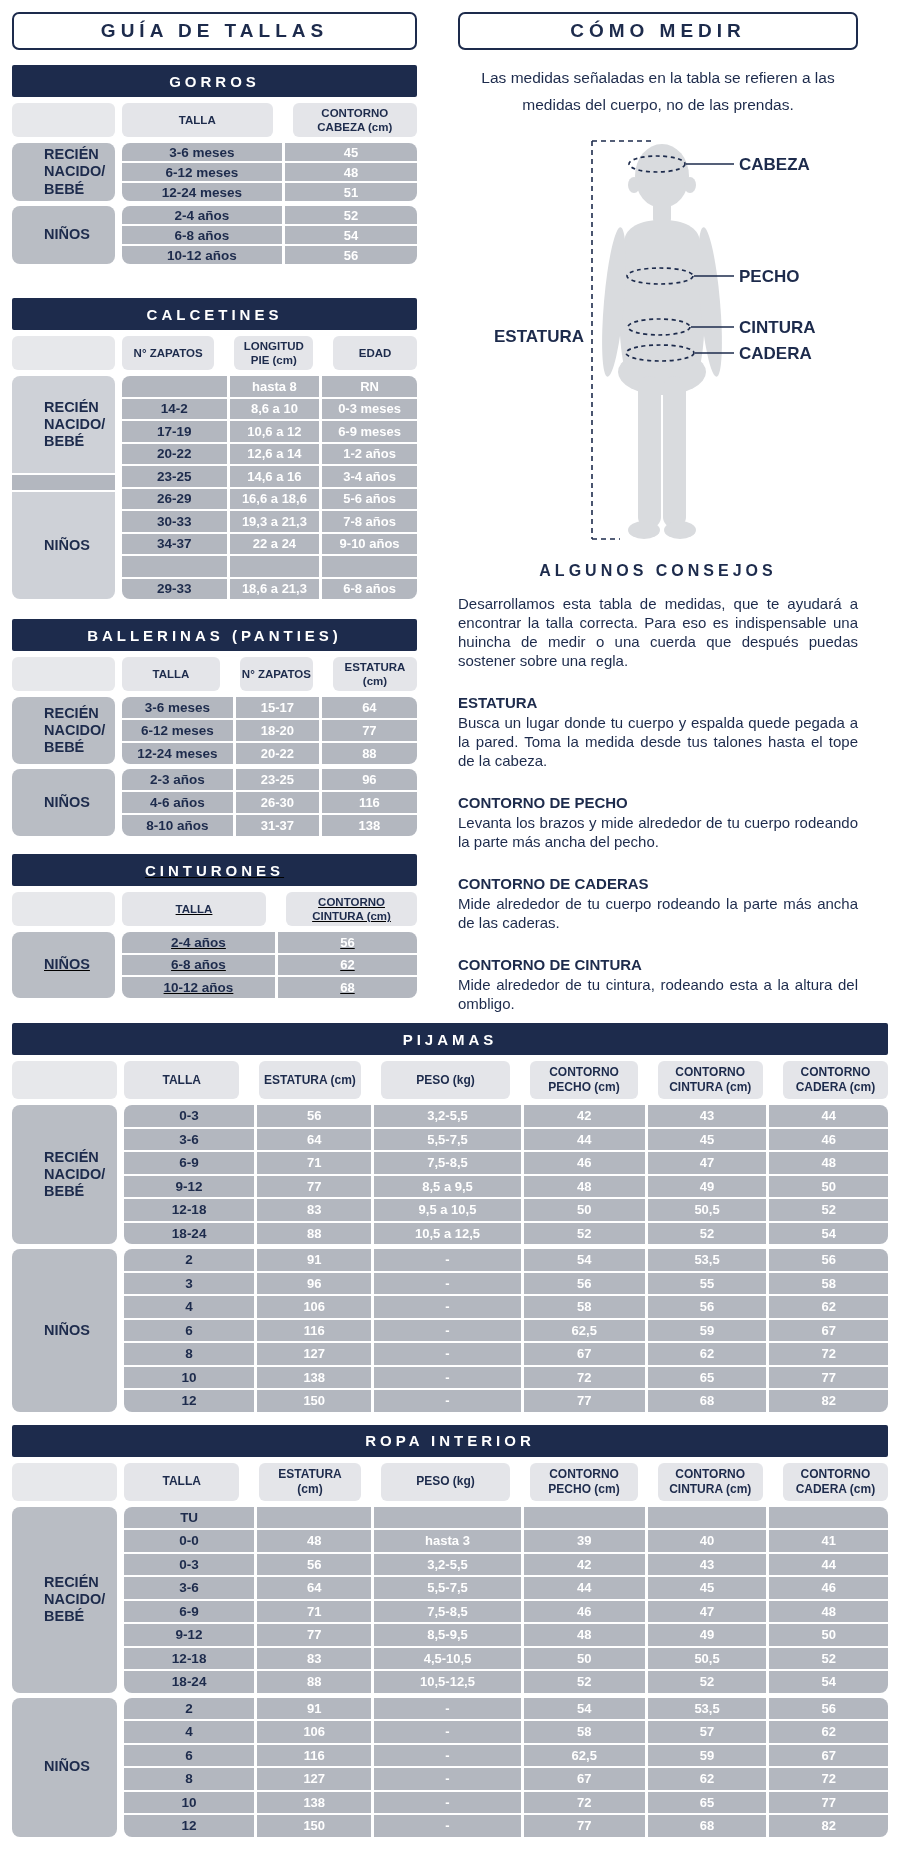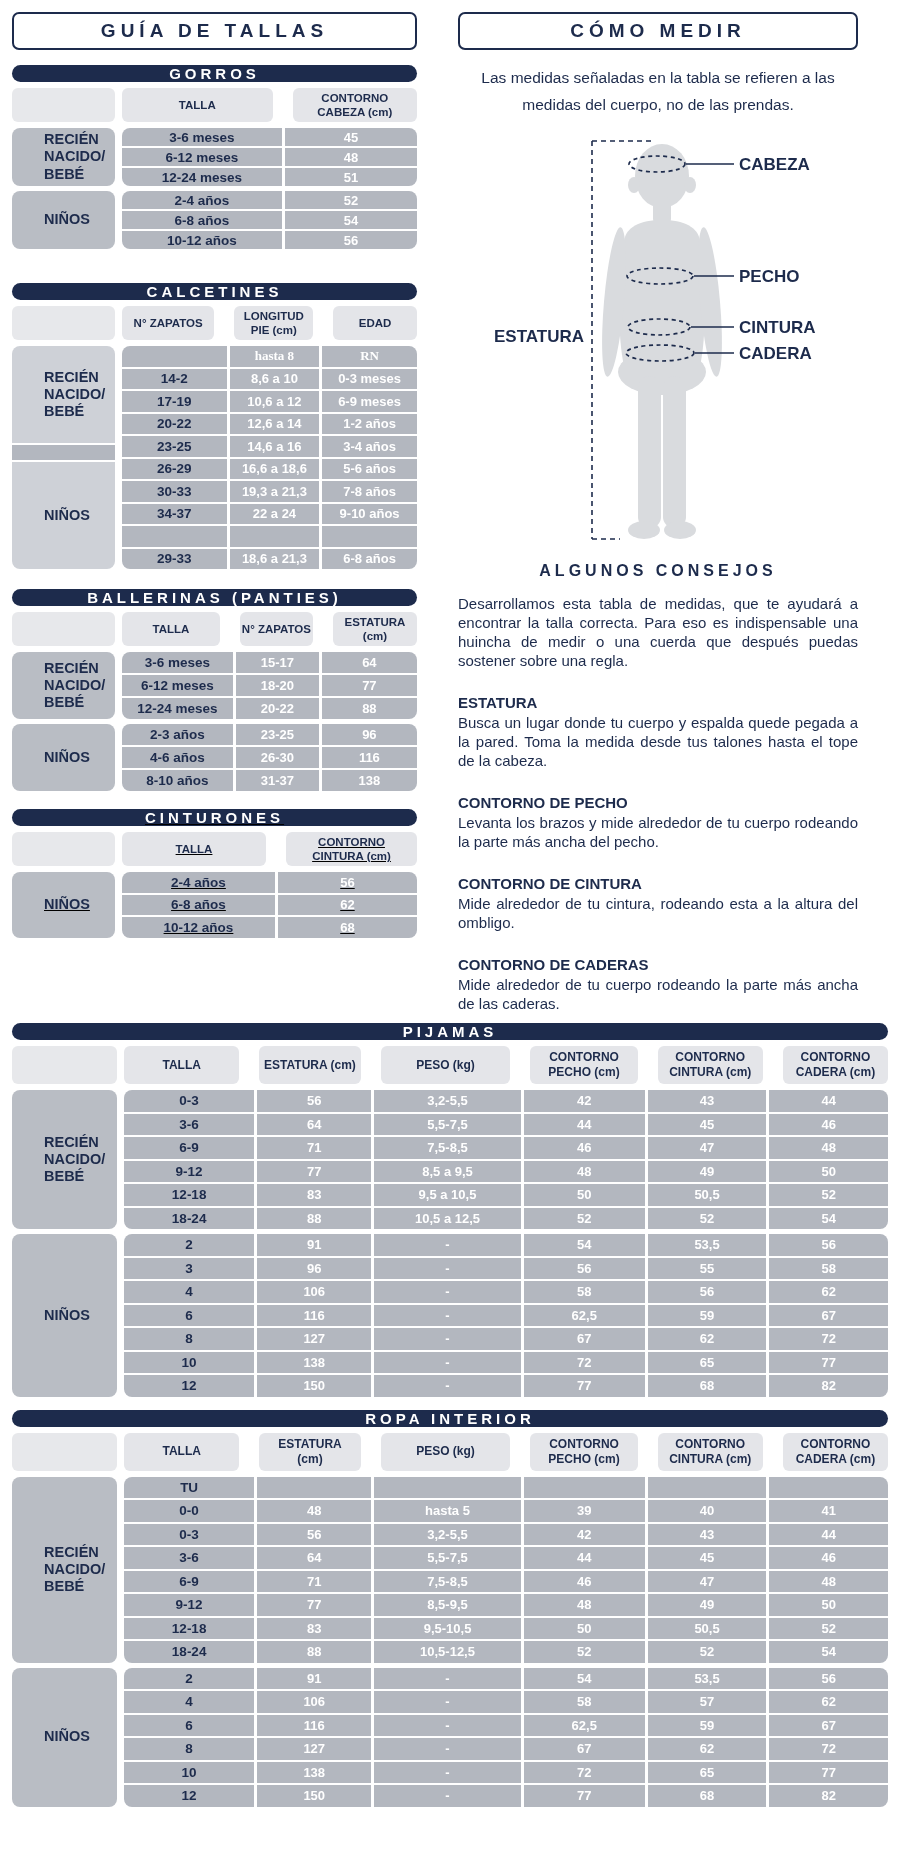--- a/index.html
+++ b/index.html
@@ -17,21 +17,21 @@
   .col-left{position:absolute;left:12px;top:12px;width:405px;}
   .col-right{position:absolute;left:458px;top:12px;width:400px;}
   .fulls{position:absolute;left:12px;top:1023px;width:876px;}
 
   .title-box{border:2px solid var(--navy);border-radius:7px;height:34px;
     display:flex;align-items:center;justify-content:center;
     color:var(--navy);font-weight:bold;font-size:19px;letter-spacing:5px;}
 
   
   .sizes-table{margin-top:0;}
-  .tbar{background:var(--navy);color:#fff;border-radius:12px;height:17px;
+  .tbar{background:var(--navy);color:#fff;border-radius:2px;height:32px;
     display:flex;align-items:center;justify-content:center;
     font-weight:bold;font-size:15px;letter-spacing:4px;margin-bottom:6px;}
   .hrow{display:flex;gap:7px;margin-bottom:6px;}
   .hspacer{width:103px;flex:none;background:var(--spacer);border-radius:6px;}
   .big .hspacer{width:105px;}
   .hcells{flex:1;display:grid;gap:20px;}
   .hcell{background:var(--hdr);border-radius:6px;display:flex;align-items:center;justify-content:center;
     text-align:center;font-weight:bold;font-size:11.5px;color:var(--navy);
     white-space:pre-line;line-height:1.25;min-height:34px;}
   .big .hcell{min-height:38px;font-size:12px;}
@@ -147,21 +147,21 @@
                 <span class="labtext">RECIÉN
 NACIDO/
 BEBÉ</span>
               </div>
               <div class="seg dark" style="flex-grow: 1;"></div>
               <div class="seg light" style="flex-grow: 6;">
                 <span class="labtext">NIÑOS</span>
               </div>
             </div>
             <div class="datablock">
-              <div class="drow" style="grid-template-columns: 1.17fr 1fr 1.06fr; font-family: Liberation Serif, serif;">
+              <div class="drow" style="grid-template-columns: 1.17fr 1fr 1.06fr;">
                 <div class="dcell first"></div>
                 <div class="dcell">hasta 8</div>
                 <div class="dcell">RN</div>
               </div>
               <div class="drow" style="grid-template-columns: 1.17fr 1fr 1.06fr;">
                 <div class="dcell first">14-2</div>
                 <div class="dcell">8,6 a 10</div>
                 <div class="dcell">0-3 meses</div>
               </div>
               <div class="drow" style="grid-template-columns: 1.17fr 1fr 1.06fr;">
@@ -359,26 +359,26 @@
 
     <div class="rsec">
       <h4>ESTATURA</h4>
       <p>Busca un lugar donde tu cuerpo y espalda quede pegada a la pared. Toma la medida desde tus talones hasta el tope de la cabeza.</p>
     </div>
     <div class="rsec">
       <h4>CONTORNO DE PECHO</h4>
       <p>Levanta los brazos y mide alrededor de tu cuerpo rodeando la parte más ancha del pecho.</p>
     </div>
     <div class="rsec">
+      <h4>CONTORNO DE CADERAS</h4>
+      <p>Mide alrededor de tu cuerpo rodeando la parte más ancha de las caderas.</p>
+    </div>
+    <div class="rsec">
       <h4>CONTORNO DE CINTURA</h4>
       <p>Mide alrededor de tu cintura, rodeando esta a la altura del ombligo.</p>
-    </div>
-    <div class="rsec">
-      <h4>CONTORNO DE CADERAS</h4>
-      <p>Mide alrededor de tu cuerpo rodeando la parte más ancha de las caderas.</p>
     </div>
   </div>
 
   <div class="fulls">
     <section class="sizes-table big" style="--rh:21.5px">
         <div class="tbar">PIJAMAS</div>
         <div class="hrow">
           <div class="hspacer"></div>
           <div class="hcells" style="grid-template-columns: 1.12fr 0.98fr 1.26fr 1.04fr 1.02fr 1.02fr;">
             <div class="hcell">TALLA</div>
@@ -544,21 +544,21 @@
                 <div class="dcell first">TU</div>
                 <div class="dcell"></div>
                 <div class="dcell"></div>
                 <div class="dcell"></div>
                 <div class="dcell"></div>
                 <div class="dcell"></div>
               </div>
               <div class="drow" style="grid-template-columns: 1.12fr 0.98fr 1.26fr 1.04fr 1.02fr 1.02fr;">
                 <div class="dcell first">0-0</div>
                 <div class="dcell">48</div>
-                <div class="dcell">hasta 5</div>
+                <div class="dcell">hasta 3</div>
                 <div class="dcell">39</div>
                 <div class="dcell">40</div>
                 <div class="dcell">41</div>
               </div>
               <div class="drow" style="grid-template-columns: 1.12fr 0.98fr 1.26fr 1.04fr 1.02fr 1.02fr;">
                 <div class="dcell first">0-3</div>
                 <div class="dcell">56</div>
                 <div class="dcell">3,2-5,5</div>
                 <div class="dcell">42</div>
                 <div class="dcell">43</div>
@@ -584,21 +584,21 @@
                 <div class="dcell first">9-12</div>
                 <div class="dcell">77</div>
                 <div class="dcell">8,5-9,5</div>
                 <div class="dcell">48</div>
                 <div class="dcell">49</div>
                 <div class="dcell">50</div>
               </div>
               <div class="drow" style="grid-template-columns: 1.12fr 0.98fr 1.26fr 1.04fr 1.02fr 1.02fr;">
                 <div class="dcell first">12-18</div>
                 <div class="dcell">83</div>
-                <div class="dcell">9,5-10,5</div>
+                <div class="dcell">4,5-10,5</div>
                 <div class="dcell">50</div>
                 <div class="dcell">50,5</div>
                 <div class="dcell">52</div>
               </div>
               <div class="drow" style="grid-template-columns: 1.12fr 0.98fr 1.26fr 1.04fr 1.02fr 1.02fr;">
                 <div class="dcell first">18-24</div>
                 <div class="dcell">88</div>
                 <div class="dcell">10,5-12,5</div>
                 <div class="dcell">52</div>
                 <div class="dcell">52</div>

